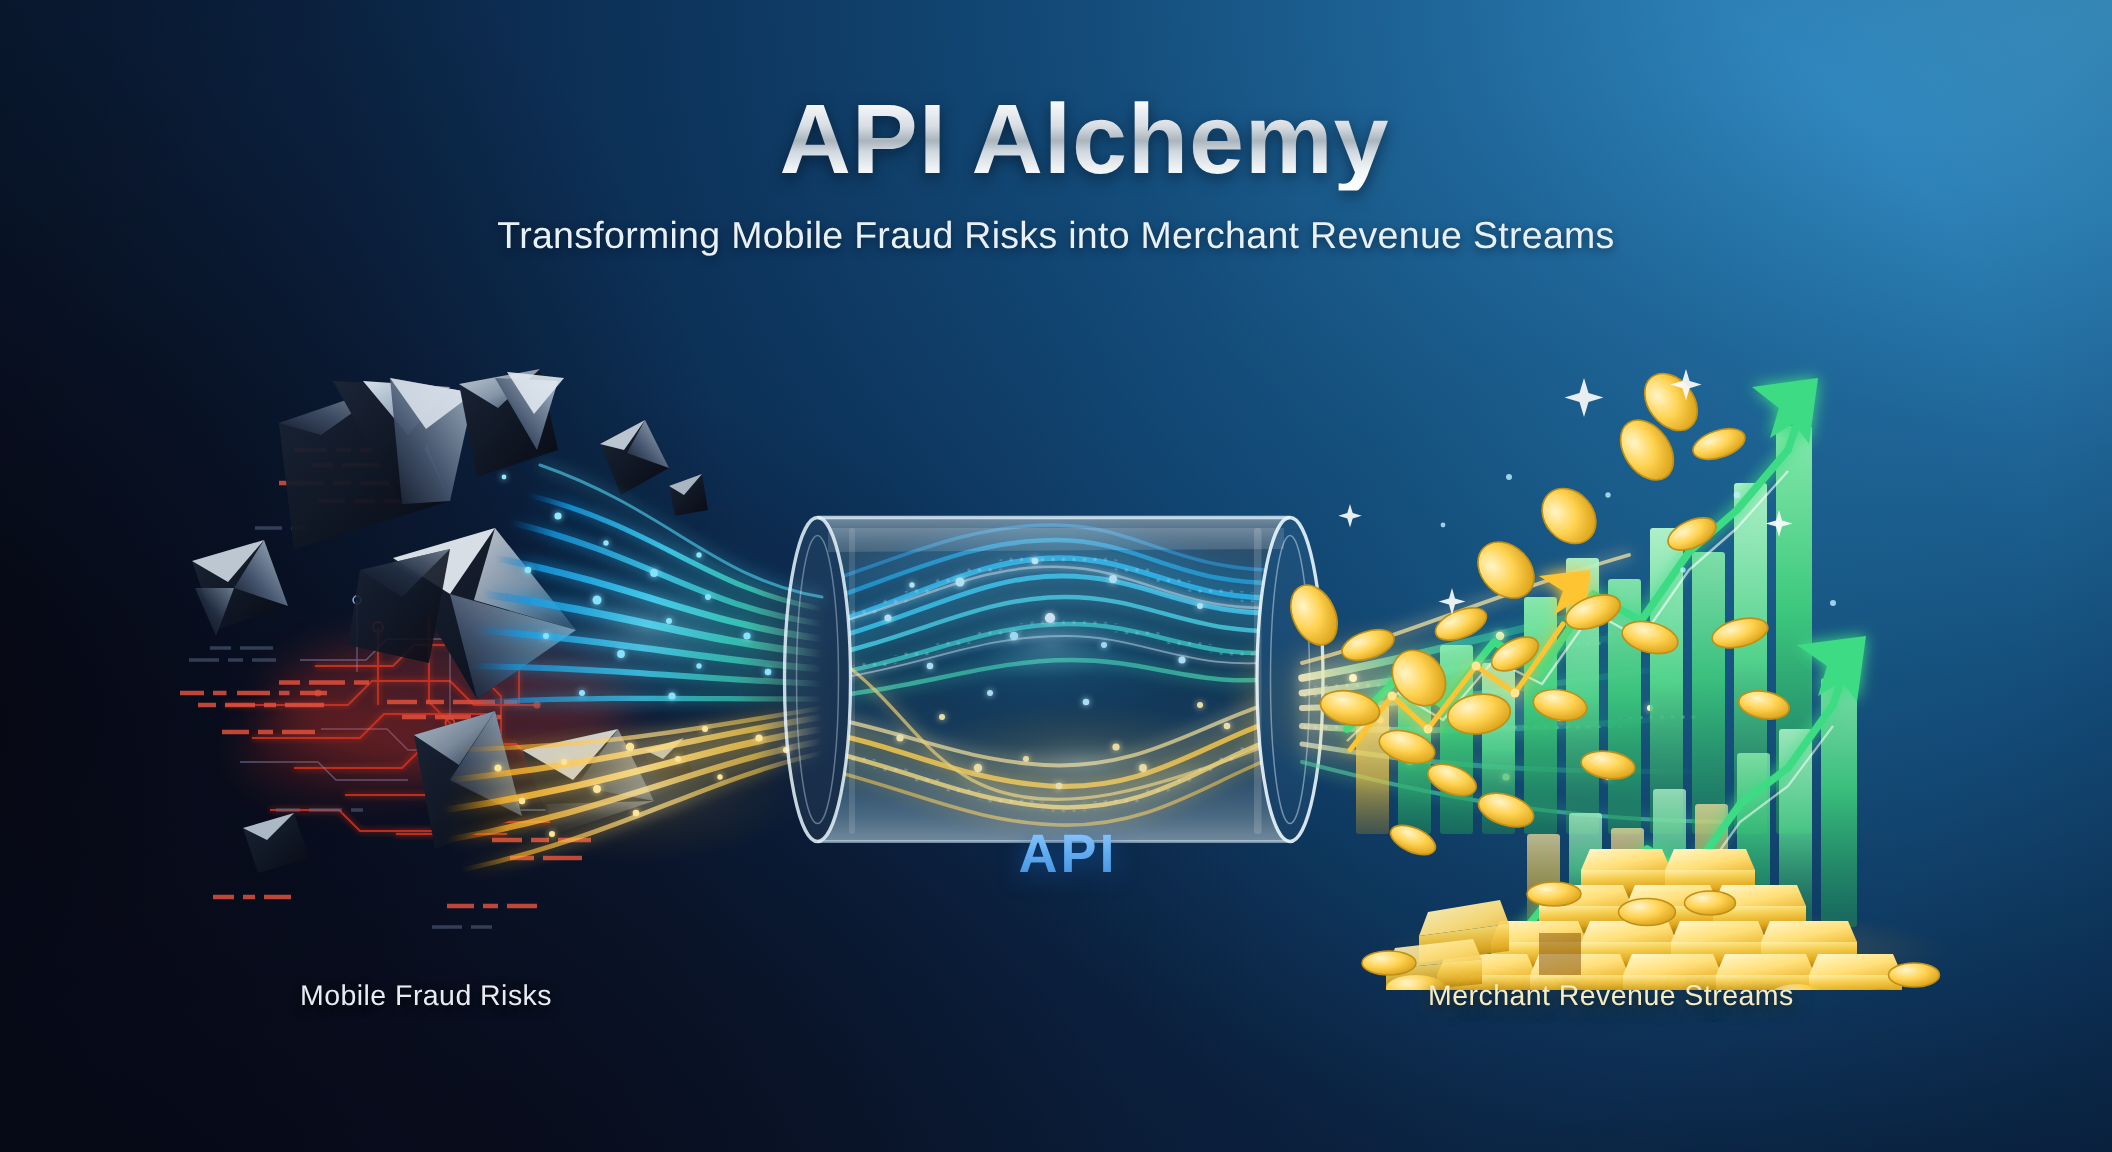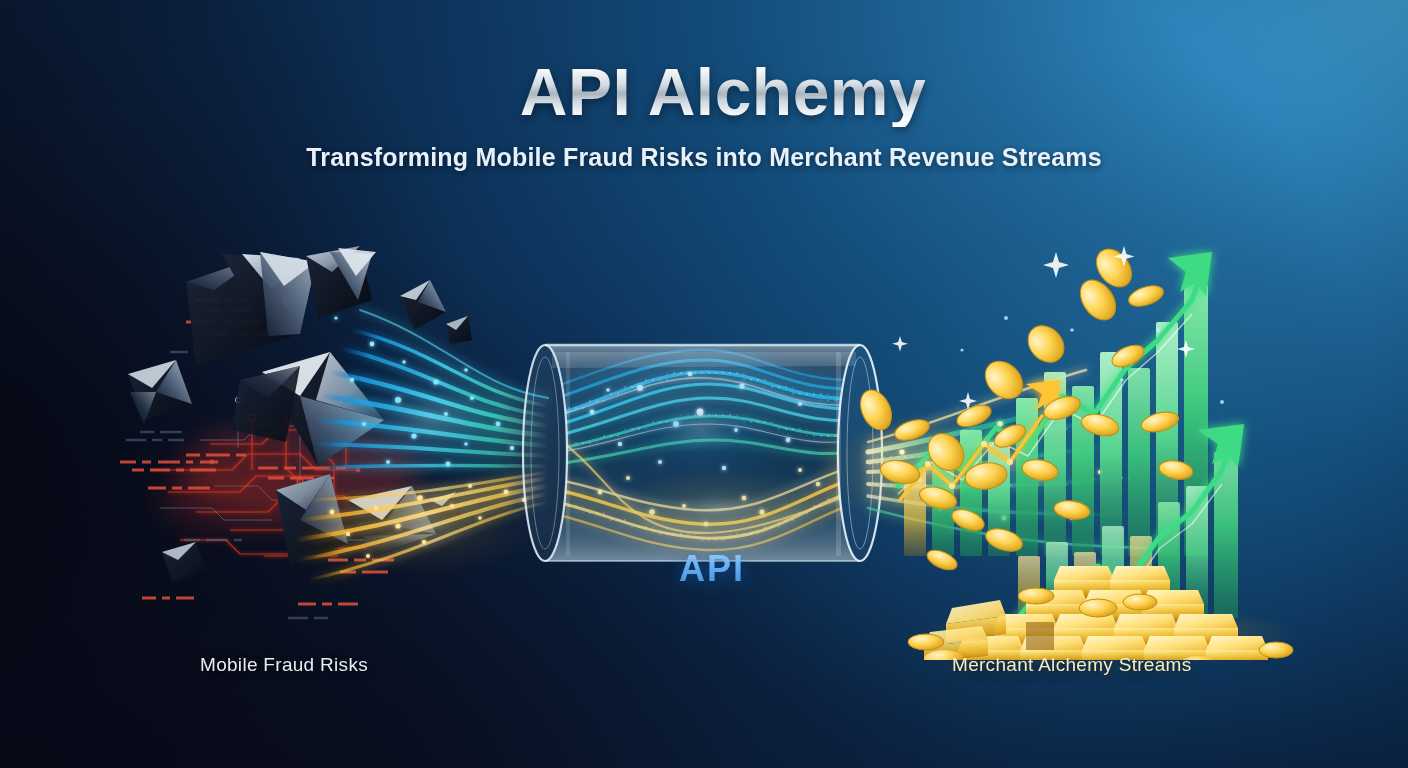--- a/index.html
+++ b/index.html
@@ -87,21 +87,21 @@
     -webkit-background-clip: text;
     background-clip: text;
     color: transparent;
     -webkit-text-fill-color: transparent;
     filter: drop-shadow(0 3px 5px rgba(2,12,28,0.55));
     padding-left: 38px;
   }
   .subtitle {
     margin: 16px 0 0 0;
     font-size: 25px;
-    font-weight: bold;
+    font-weight: normal;
     color: #e9f1f8;
     letter-spacing: 0.2px;
     text-shadow: 0 2px 6px rgba(3,16,34,0.6);
   }
 
   
   .caption {
     position: absolute;
     font-size: 19px;
     letter-spacing: 0.3px;
@@ -760,15 +760,15 @@
   <div class="header">
     <h1 class="title">API Alchemy</h1>
     <p class="subtitle">Transforming Mobile Fraud Risks into Merchant Revenue Streams</p>
   </div>
 
   <div class="api-label">
     <span>API</span>
   </div>
 
   <div class="caption caption-left">Mobile Fraud Risks</div>
-  <div class="caption caption-right">Merchant Alchemy Streams</div>
+  <div class="caption caption-right">Merchant Revenue Streams</div>
 
 </div>
 
 </body></html>

